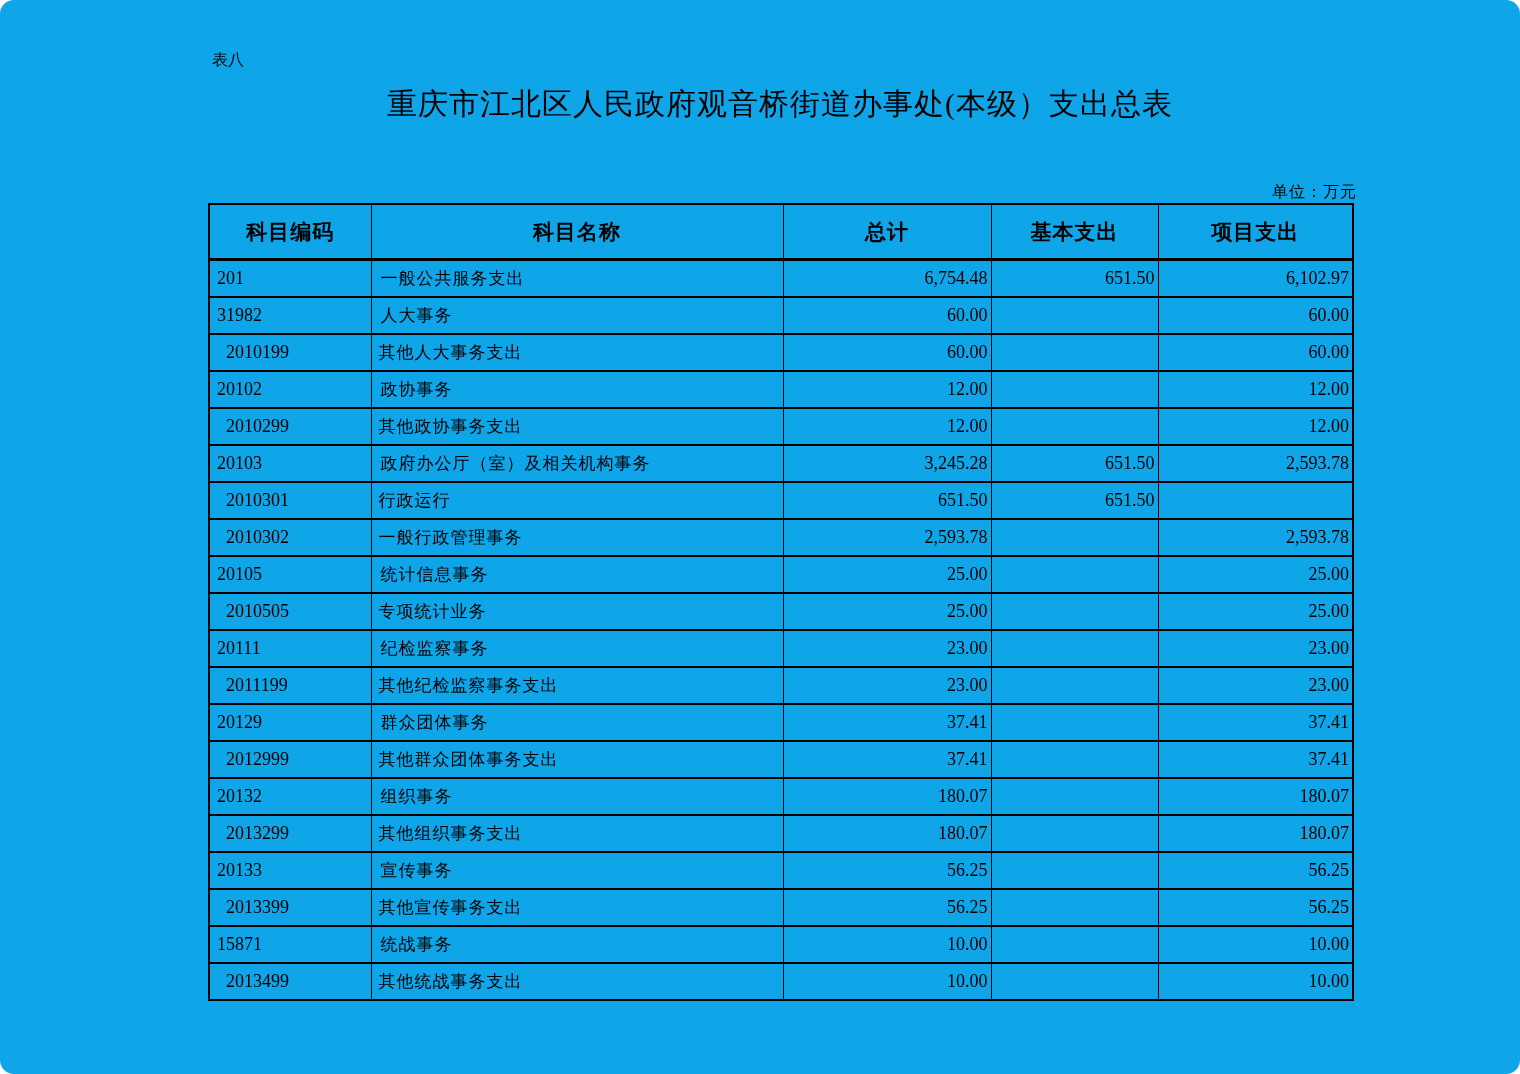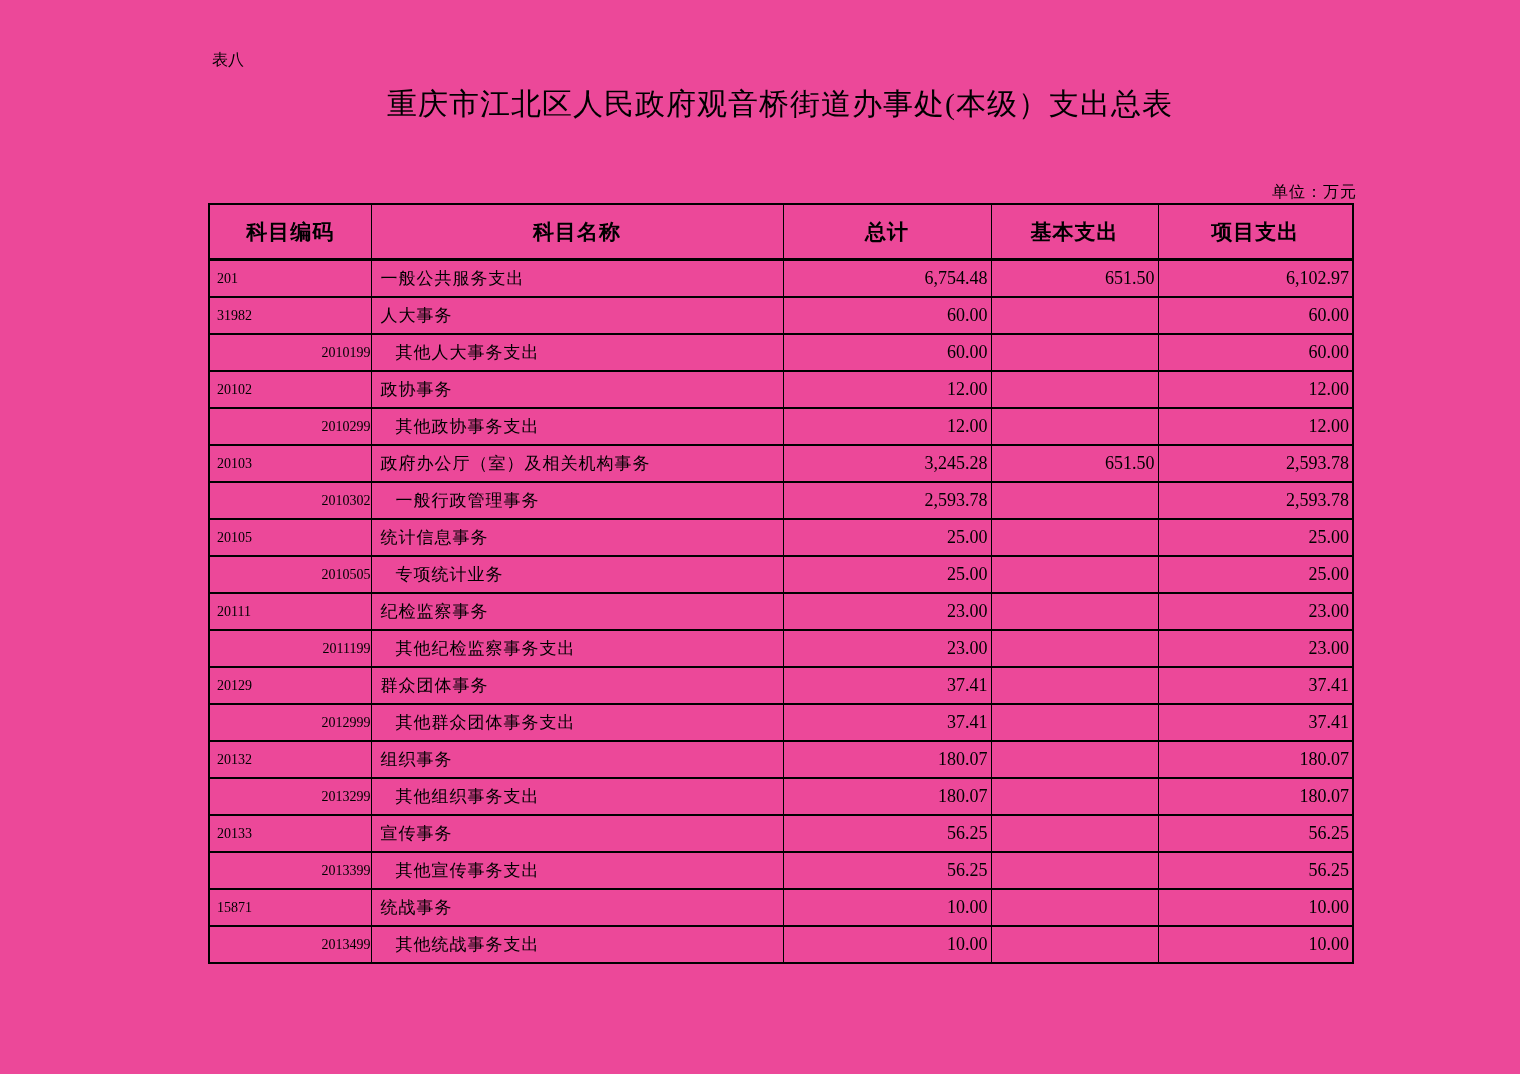--- a/index.html
+++ b/index.html
@@ -4,24 +4,25 @@
 <style>
   html, body {
     margin: 0;
     padding: 0;
     background: #ffffff;
   }
   .page {
     position: relative;
     width: 1520px;
     height: 1074px;
-    background: #ec4899;
+    background: #0ea5e9;
     color: #000000;
     font-family: "Liberation Serif", "DejaVu Serif", serif;
     overflow: hidden;
+    border-radius: 14px;
   }
   .sheet-label {
     position: absolute;
     left: 212px;
     top: 50px;
     font-size: 16px;
     line-height: 20px;
   }
   .doc-title {
     position: absolute;
@@ -78,37 +79,37 @@
   }
   .budget-table tr.total-row td.total-label {
     text-align: center;
     font-size: 18px;
     letter-spacing: 2px;
   }
   .budget-table tr.data-row td {
     height: 35px;
   }
   .budget-table td.code {
-    font-size: 14px;
+    font-size: 18px;
     text-align: left;
     padding-left: 7px;
   }
   .budget-table td.name {
     font-size: 17px;
     text-align: left;
     padding-left: 9px;
     letter-spacing: 1px;
   }
   .budget-table td.num {
     font-size: 18px;
     text-align: right;
     padding-right: 3px;
   }
-  .budget-table tr.lvl3 td.code { padding-left: 26px; text-align: right; }
-  .budget-table tr.lvl3 td.name { padding-left: 24px; margin-top: 16px; }
+  .budget-table tr.lvl3 td.code { padding-left: 16px; }
+  .budget-table tr.lvl3 td.name { padding-left: 7px; margin-top: 16px; }
 </style>
 </head>
 <body>
 
 <div class="page">
 
   <div class="sheet-label">表八</div>
 
   <h1 class="doc-title">重庆市江北区人民政府观音桥街道办事处(本级）支出总表</h1>
 
@@ -168,20 +169,27 @@
           <td class="num">12.00</td>
         </tr>
         <tr class="data-row">
           <td class="code">20103</td>
           <td class="name">政府办公厅（室）及相关机构事务</td>
           <td class="num">3,245.28</td>
           <td class="num">651.50</td>
           <td class="num">2,593.78</td>
         </tr>
         <tr class="data-row lvl3">
+          <td class="code">2010301</td>
+          <td class="name">行政运行</td>
+          <td class="num">651.50</td>
+          <td class="num">651.50</td>
+          <td class="num"></td>
+        </tr>
+        <tr class="data-row lvl3">
           <td class="code">2010302</td>
           <td class="name">一般行政管理事务</td>
           <td class="num">2,593.78</td>
           <td class="num"></td>
           <td class="num">2,593.78</td>
         </tr>
         <tr class="data-row">
           <td class="code">20105</td>
           <td class="name">统计信息事务</td>
           <td class="num">25.00</td>

